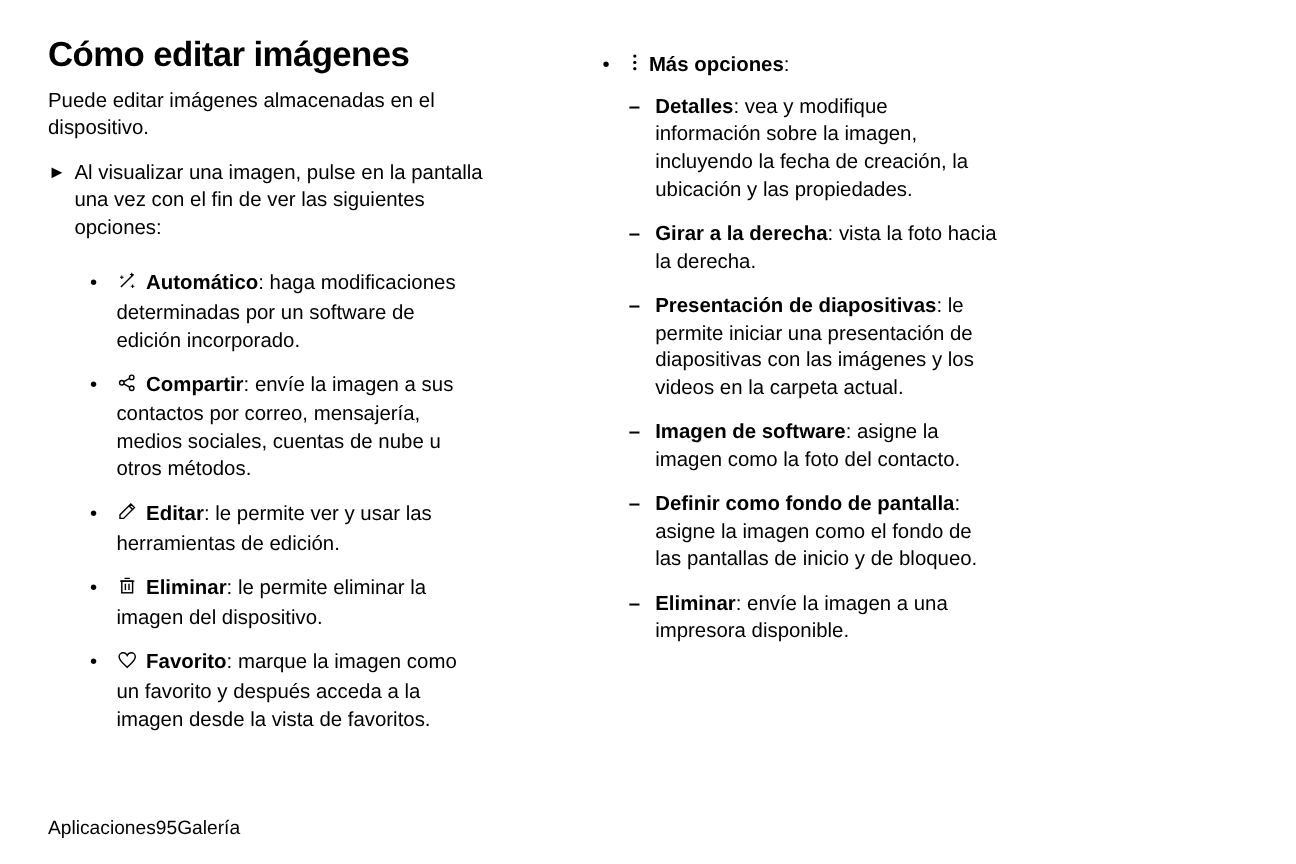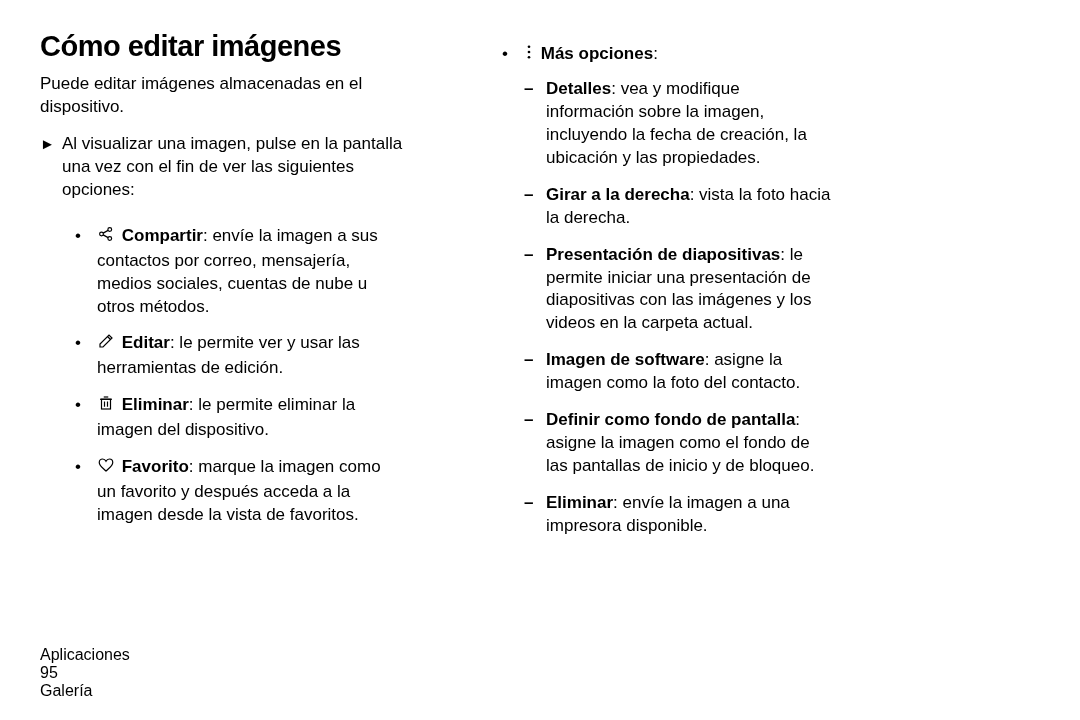--- a/index.html
+++ b/index.html
@@ -94,37 +94,47 @@
     display: inline-block;
     vertical-align: -2px;
     margin-right: 2px;
   }
   .bold { font-weight: bold; }
   .footer {
     display: flex;
     justify-content: flex-start;
     font-size: 16px;
     padding-top: 10px;
-    flex-direction: column;
   }
 </style>
 </head>
 <body>
 
 <div class="page">
   <div class="cols">
 
     <div class="col">
       <h1>Cómo editar imágenes</h1>
       <p class="intro">Puede editar imágenes almacenadas en el dispositivo.</p>
       <div class="step">
         <span class="arrow">►</span>
         <span>Al visualizar una imagen, pulse en la pantalla una vez con el fin de ver las siguientes opciones:</span>
       </div>
       <ul class="main-list">
+        <li>
+          <span class="icon">
+            <svg width="18" height="18" viewBox="0 0 24 24" fill="none" stroke="#000" stroke-width="1.6">
+              <path d="M5 19 L19 5"></path>
+              <path d="M17 3 L17 7 M15 5 L19 5" stroke-width="1.2"></path>
+              <path d="M6 6 L6 10 M4 8 L8 8" stroke-width="1.2"></path>
+              <path d="M18 16 L18 20 M16 18 L20 18" stroke-width="1.2"></path>
+            </svg>
+          </span>
+          <span class="bold">Automático</span><span>: haga modificaciones determinadas por un software de edición incorporado.</span>
+        </li>
         <li>
           <span class="icon">
             <svg width="18" height="18" viewBox="0 0 24 24" fill="none" stroke="#000" stroke-width="1.6">
               <circle cx="6" cy="12" r="2.5"></circle>
               <circle cx="17" cy="6" r="2.5"></circle>
               <circle cx="17" cy="18" r="2.5"></circle>
               <line x1="8.2" y1="10.8" x2="14.8" y2="7.2"></line>
               <line x1="8.2" y1="13.2" x2="14.8" y2="16.8"></line>
             </svg>
           </span>

